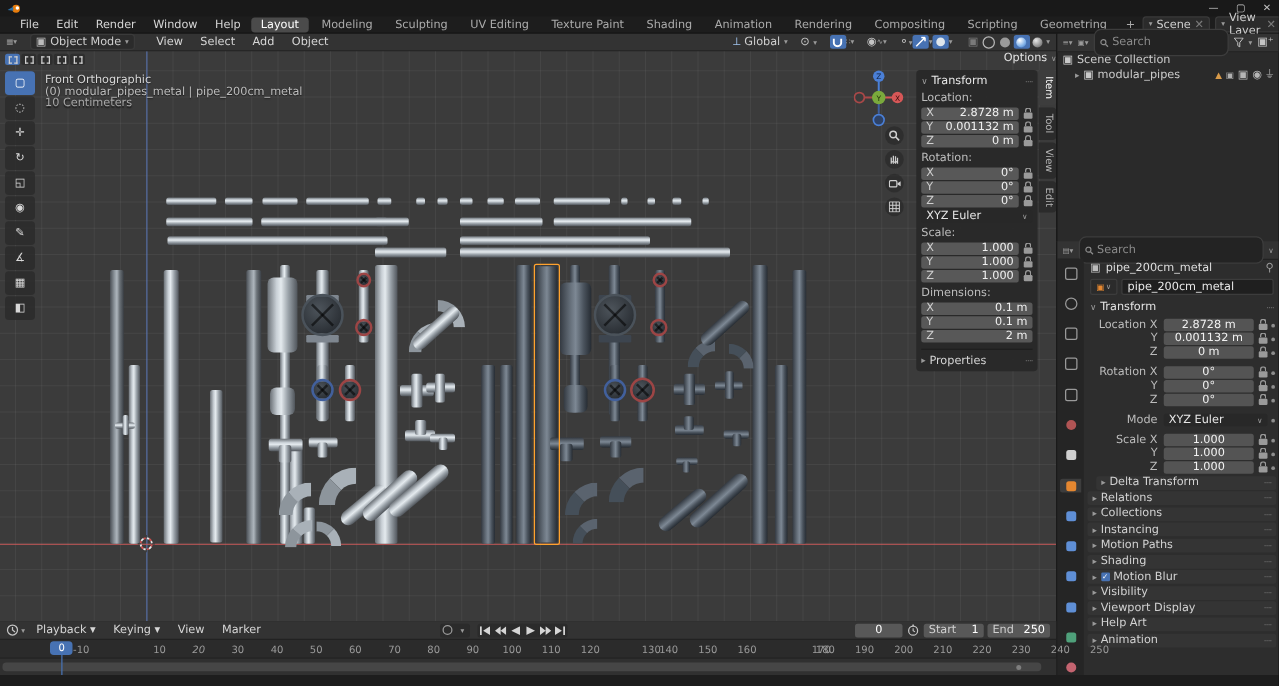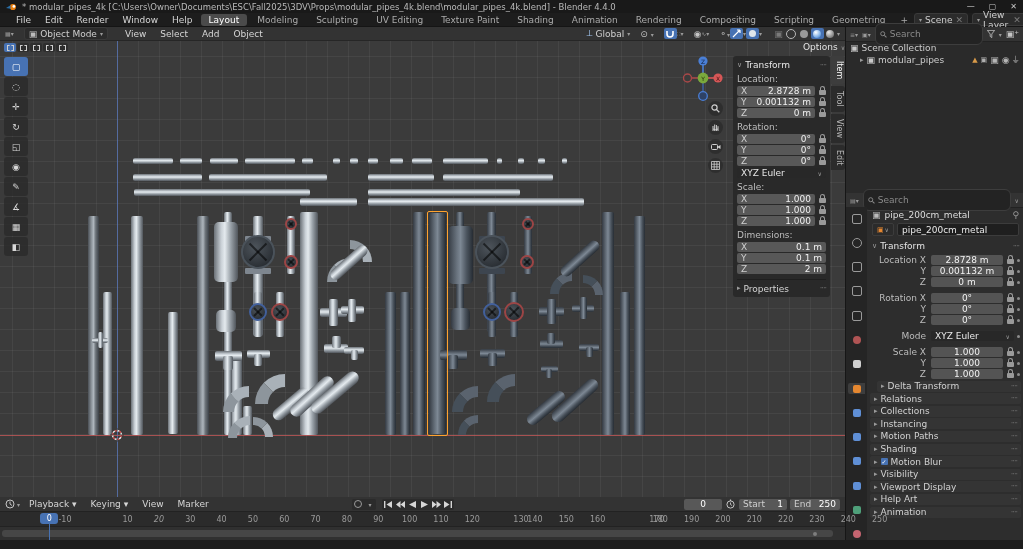--- a/index.html
+++ b/index.html
@@ -132,21 +132,20 @@
 <body>
 
 <div id="app">
 
   <div id="titlebar" class="abs">
     <svg class="blogo" viewBox="0 0 12 8">
         <circle cx="7.5" cy="4" r="3.4" fill="#e87d0d"></circle>
         <circle cx="8.6" cy="3.4" r="1.5" fill="#fff"></circle>
         <path d="M0,5 L5,2.2 L5,5.8 Z" fill="#2a6fa8"></path>
       </svg>
-    <span class="t">* modular_pipes_4k [C:\Users\Owner\Documents\ESC\Fall2025\3DV\Props\modular_pipes_4k.blend\modular_pipes_4k.blend] - Blender 4.4.0</span>
     <span class="winbtns">
       <span>—</span>
       <span>▢</span>
       <span>✕</span>
     </span>
   </div>
 
   <div id="topbar" class="abs">
     <svg class="blogo" viewBox="0 0 12 8">
         <circle cx="7.5" cy="4" r="3.4" fill="#e87d0d"></circle>
@@ -434,20 +433,25 @@
       <div class="tool">◌</div>
       <div class="tool">✛</div>
       <div class="tool">↻</div>
       <div class="tool">◱</div>
       <div class="tool">◉</div>
       <div class="tool">✎</div>
       <div class="tool">∡</div>
       <div class="tool">▦</div>
       <div class="tool">◧</div>
     </div>
+  <div id="vp-info" class="abs">
+    <div>Front Orthographic</div>
+    <div class="l2">(0) modular_pipes_metal | pipe_200cm_metal</div>
+    <div class="l3">10 Centimeters</div>
+  </div>
 
   <svg class="abs" style="left:683px;top:55px" width="40" height="48" viewBox="0 0 40 48">
     <line x1="20" y1="10" x2="20" y2="20" stroke="#4a7fd6" stroke-width="1.6"></line>
     <line x1="20" y1="26" x2="20" y2="36" stroke="#3e5f9e" stroke-width="1.6"></line>
     <line x1="8" y1="23" x2="16" y2="23" stroke="#a84848" stroke-width="1.6"></line>
     <line x1="24" y1="23" x2="32" y2="23" stroke="#d65757" stroke-width="1.6"></line>
     <circle cx="20" cy="6" r="4.6" fill="#4a7fd6"></circle>
       <text x="20" y="8.5" font-size="6" fill="#102040" text-anchor="middle">Z</text>
     <circle cx="4.5" cy="23" r="4" fill="#3b3b3b" stroke="#a84848" stroke-width="1.4"></circle>
     <circle cx="35" cy="23" r="4.6" fill="#d65757"></circle>

